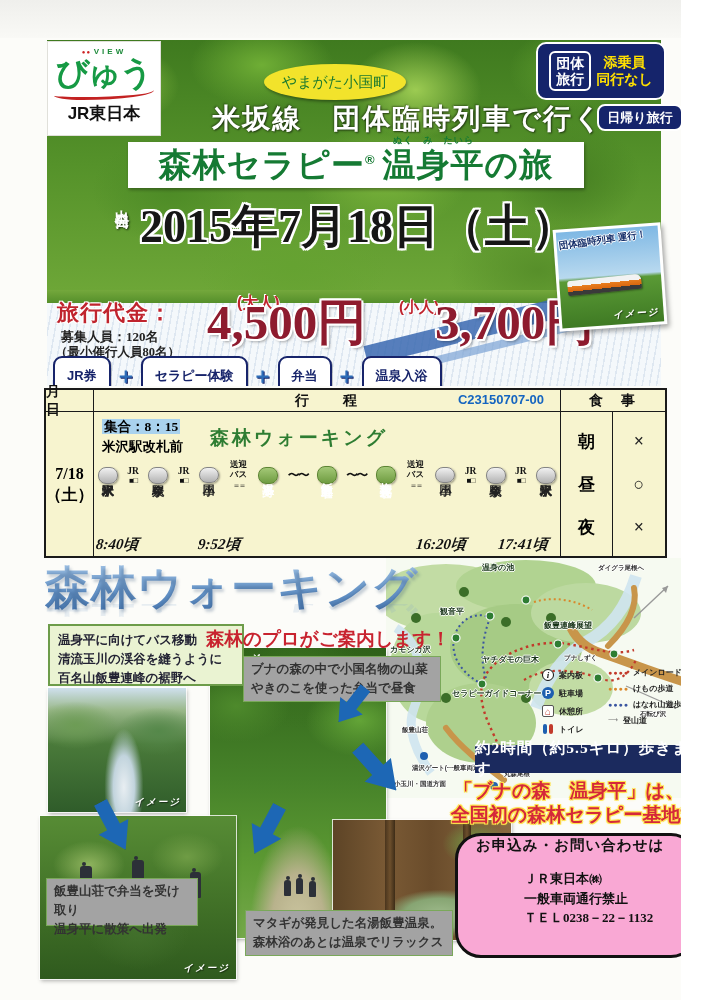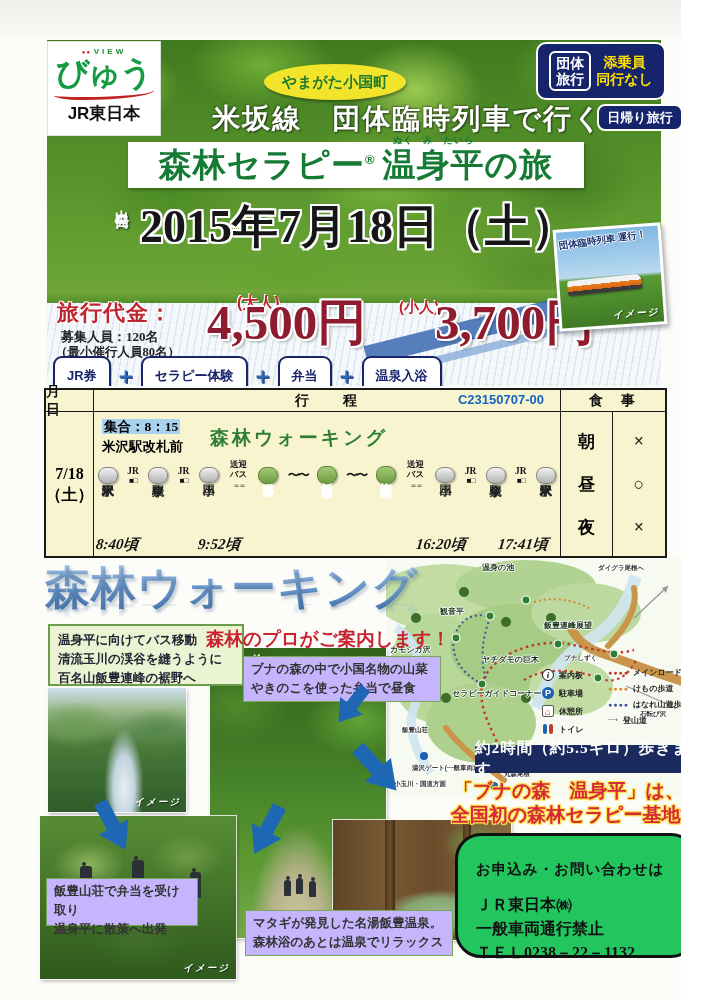--- a/index.html
+++ b/index.html
@@ -28,21 +28,21 @@
   .logo-swoosh{height:8px;border-bottom:3.5px solid #c32222;border-radius:0 0 100% 40%/0 0 14px 6px;margin:0 -2px 2px -2px;}
   .logo-sub{font-size:17px;font-weight:bold;color:#111;text-align:center;letter-spacing:0px;}
   .badge-group{position:absolute;left:536px;top:42px;width:130px;height:58px;background:#15246b;
         border:2px solid #fff;border-radius:10px;display:flex;align-items:center;justify-content:center;gap:5px;z-index:5;box-sizing:border-box;}
   .badge-group .boxed{border:2px solid #fff;border-radius:6px;color:#fff;font-weight:bold;font-size:14px;
         width:34px;text-align:center;line-height:1.15;padding:2px 2px;}
   .badge-group .yellow{color:#ffe000;font-weight:bold;font-size:14px;line-height:1.2;text-align:center;}
   .badge-daytrip{position:absolute;left:597px;top:104px;width:86px;height:27px;background:#15246b;border:2px solid #fff;
         border-radius:8px;color:#fff;font-weight:bold;font-size:13px;display:flex;align-items:center;justify-content:center;z-index:5;box-sizing:border-box;}
   .town-oval{position:absolute;left:264px;top:64px;width:142px;height:36px;background:#f2e32b;border-radius:50%;
-        display:flex;align-items:center;justify-content:center;color:#1d7a2e;font-weight:bold;font-size:15px;z-index:4;
+        display:flex;align-items:center;justify-content:center;color:#1d7a2e;font-weight:normal;font-size:15px;z-index:4;
         box-shadow:1px 2px 3px rgba(0,0,0,.35);}
   .title1{position:absolute;left:150px;top:100px;width:516px;text-align:center;color:#fff;font-weight:bold;
         font-size:28px;letter-spacing:2px;z-index:3;text-shadow:1px 1px 2px rgba(0,0,0,.6),-1px -1px 2px rgba(0,0,0,.35);}
   .title2-band{position:absolute;left:128px;top:142px;width:456px;height:46px;background:#fff;z-index:3;
         display:flex;align-items:center;justify-content:center;box-shadow:1px 2px 3px rgba(0,0,0,.3);}
   .title2{color:#157a33;font-weight:bold;font-size:33px;letter-spacing:1px;white-space:nowrap;font-family:"Liberation Sans",sans-serif;}
   .title2 sup{font-size:13px;vertical-align:super;}
   .ruby-wrap{position:relative;display:inline-block;margin-left:7px;}
   .ruby-top{position:absolute;left:0;top:-9px;width:100%;text-align:center;font-size:9px;font-weight:bold;color:#157a33;letter-spacing:1px;}
   .depart-label{position:absolute;left:112px;top:198px;writing-mode:vertical-rl;text-orientation:upright;
@@ -146,21 +146,21 @@
   .photo-hikers{left:40px;top:816px;width:196px;height:163px;z-index:2;background:
       radial-gradient(ellipse 60px 40px at 25% 30%,#8fb45e 0%,rgba(143,180,94,0) 60%),
       radial-gradient(ellipse 60px 40px at 75% 25%,#6f9c45 0%,rgba(111,156,69,0) 60%),
       radial-gradient(ellipse 80px 60px at 50% 70%,#42702c 0%,rgba(66,112,44,0) 65%),
       linear-gradient(180deg,#578c35 0%,#3f6e26 60%,#2f5a1e 100%);}
   .photo-onsen{left:333px;top:820px;width:178px;height:120px;z-index:2;background:
       radial-gradient(ellipse 70px 30px at 60% 78%,#9db98a 0%,#87a573 50%,rgba(135,165,115,0) 80%),
       radial-gradient(ellipse 60px 40px at 80% 20%,#6f9c45 0%,rgba(111,156,69,0) 55%),
       linear-gradient(90deg,#5d4426 0%,#7a5a35 30%,#6a4c2b 55%,#8a6a41 100%);}
   .pillar{position:absolute;width:10px;height:100%;background:linear-gradient(90deg,#4a351d,#6d4f2c,#3d2c17);}
-  .caption-box{position:absolute;background:#c4b5fd;border:1.5px solid #7aa85a;box-sizing:border-box;
+  .caption-box{position:absolute;background:#a3a3a3;border:1.5px solid #7aa85a;box-sizing:border-box;
         font-size:12.5px;font-weight:bold;color:#333;padding:3px 7px;line-height:1.5;z-index:5;}
   .cap-lunch{left:243px;top:656px;width:198px;height:46px;}
   .cap-pickup{left:46px;top:878px;width:152px;height:48px;}
   .cap-onsen{left:245px;top:910px;width:208px;height:46px;}
   .arrow{position:absolute;background:#1d67b5;z-index:6;
         clip-path:polygon(0 32%,52% 32%,52% 8%,100% 50%,52% 92%,52% 68%,0 68%);
         box-shadow:1px 1px 2px rgba(0,0,0,.3);}
   .arr1{left:86px;top:806px;width:54px;height:40px;transform:rotate(62deg);}
   .arr2{left:240px;top:810px;width:54px;height:40px;transform:rotate(118deg);}
   .arr3{left:348px;top:748px;width:58px;height:42px;transform:rotate(48deg);}
@@ -186,24 +186,24 @@
   .legend-routes .dots{font-size:7px;letter-spacing:1px;}
   .legend-routes .lab{font-size:8px;font-weight:bold;color:#222;}
   
   .duration-bar{position:absolute;left:475px;top:745px;width:222px;height:28px;background:#1b2a5e;color:#fff;
         display:flex;align-items:center;justify-content:center;font-family:"Liberation Serif",serif;
         font-weight:bold;font-size:15.5px;z-index:7;letter-spacing:1px;}
   .notice{position:absolute;left:436px;top:779px;width:266px;text-align:center;z-index:7;font-weight:bold;font-size:19px;
         color:#d5283a;line-height:1.25;letter-spacing:0px;
         text-shadow:0 0 3px #ffe34d,1px 1px 0 #ffe34d,-1px -1px 0 #ffe34d,1px -1px 0 #ffe34d,-1px 1px 0 #ffe34d;}
   .notice sup{font-size:9px;}
-  .contact{position:absolute;left:455px;top:833px;width:242px;height:125px;background:#22c55e;border:3px solid #111;
-        border-radius:26px;box-sizing:border-box;padding:24px 18px 8px 18px;z-index:7;}
+  .contact{position:absolute;left:455px;top:833px;width:242px;height:125px;background:#f9a8d4;border:3px solid #111;
+        border-radius:26px;box-sizing:border-box;padding:0 18px 8px 18px;z-index:7;}
   .contact .head{font-size:14.5px;font-weight:bold;color:#111;letter-spacing:1px;}
-  .contact .line{font-family:"Liberation Serif",serif;font-size:16px;font-weight:bold;color:#111;line-height:1.5;}
+  .contact .line{font-family:"Liberation Serif",serif;font-size:13px;font-weight:bold;color:#111;line-height:1.5;margin-left:48px;}
   .contact .line.first{margin-top:14px;}
   .photo .img-tag{position:absolute;z-index:4;}
 </style>
 </head>
 <body>
 
 <div class="page">
 
   <div class="forest"></div>
 

